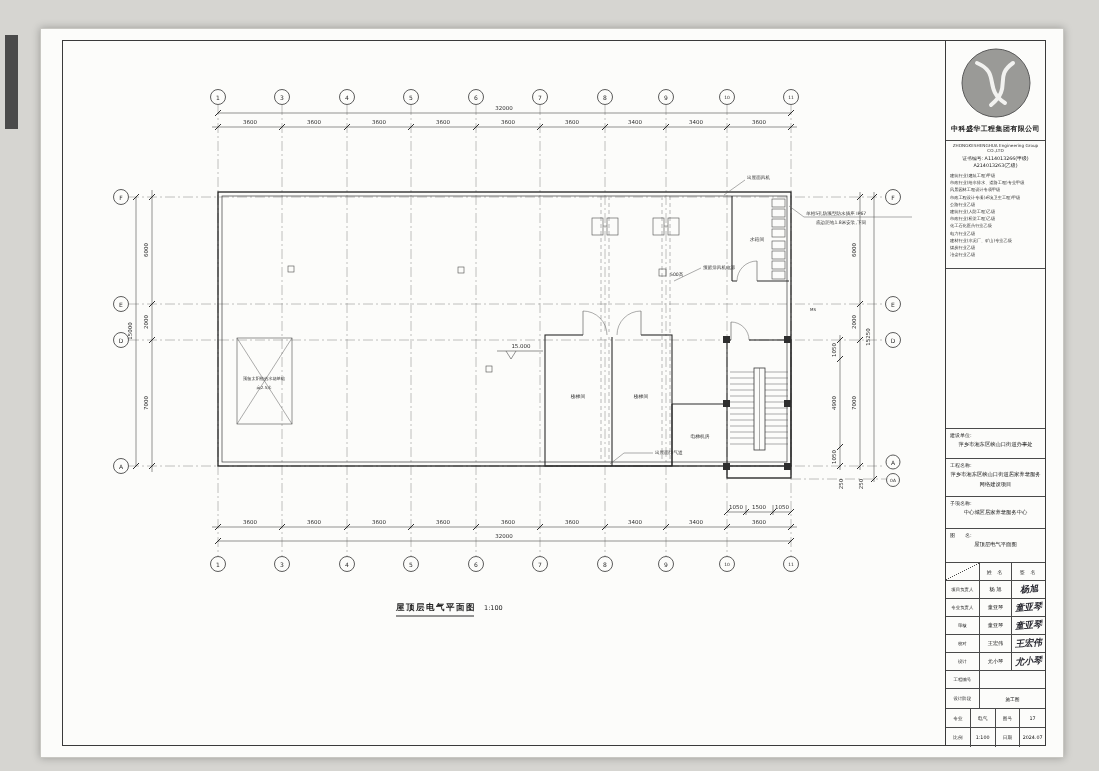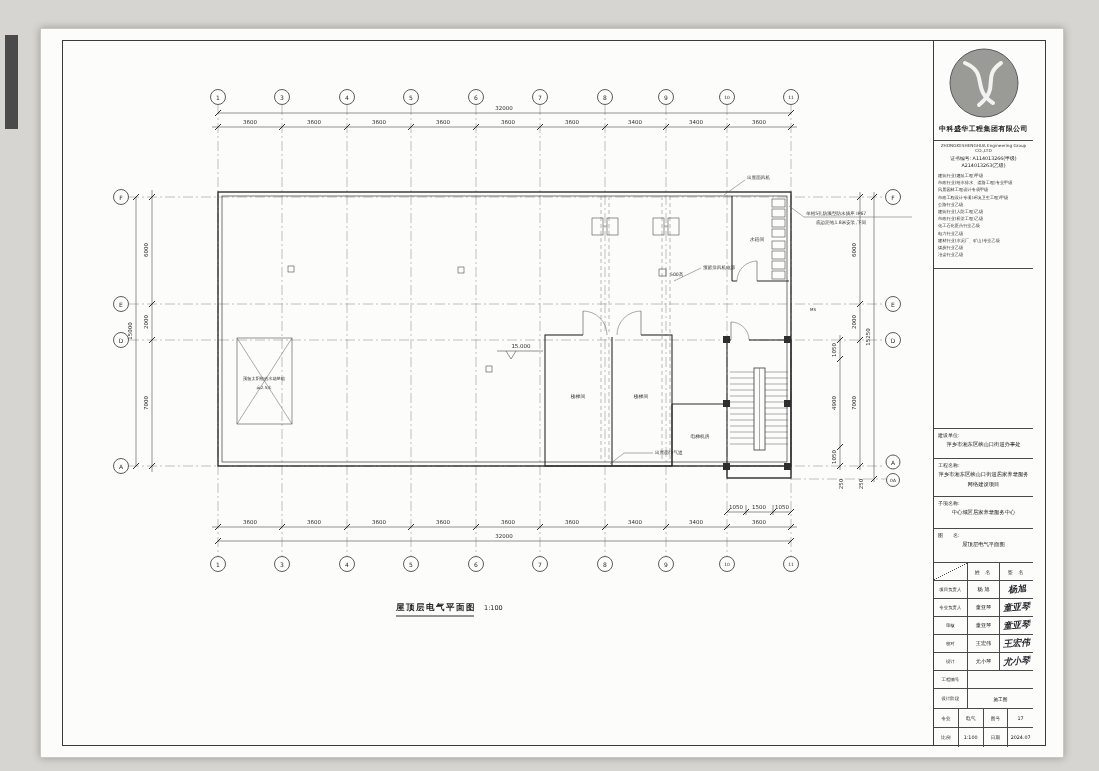--- a/index.html
+++ b/index.html
@@ -3,21 +3,21 @@
 <meta charset="utf-8">
 <style>
   html,body{margin:0;padding:0;background:#d6d5d1;font-family:"DejaVu Sans",sans-serif;}
   .stage{position:relative;width:1099px;height:771px;overflow:hidden;}
   .paper{position:absolute;left:40px;top:28px;width:1022px;height:728px;background:#fcfcfa;
          box-shadow:0 0 8px rgba(0,0,0,.28);border:1px solid #c8c7c2;}
   .scan-strip{position:absolute;left:5px;top:35px;width:13px;height:94px;background:#4a4a4a;}
   .frame{position:absolute;left:62px;top:40px;width:984px;height:706px;border:1.5px solid #3a3a3a;box-sizing:border-box;}
   .plan-svg{position:absolute;left:0;top:0;}
   
-  .tb{position:absolute;right:12px;top:0;width:100px;height:100%;border-left:1.4px solid #3a3a3a;
+  .tb{position:absolute;right:0;top:0;width:100px;height:100%;border-left:1.4px solid #3a3a3a;
       box-sizing:border-box;color:#1f1f1f;text-decoration:underline;}
   .tb .sec{position:absolute;left:0;width:100%;box-sizing:border-box;border-bottom:1px solid #4a4a4a;}
   .logo-wrap{text-align:center;}
   .company-cn{font-size:7px;font-weight:bold;text-align:center;letter-spacing:.4px;margin-top:1px;}
   .company-en{font-size:4.2px;text-align:center;margin-top:2px;color:#333;}
   .certs{font-size:4.8px;text-align:center;margin-top:2px;line-height:7px;color:#222;}
   .quals{margin-top:3px;padding-left:4px;}
   .quals div{font-size:4.2px;line-height:7.2px;color:#333;white-space:nowrap;}
   .fld-label{font-size:5px;padding:3px 0 0 4px;color:#222;}
   .fld-value{font-size:5.3px;text-align:center;margin-top:3px;color:#111;}

